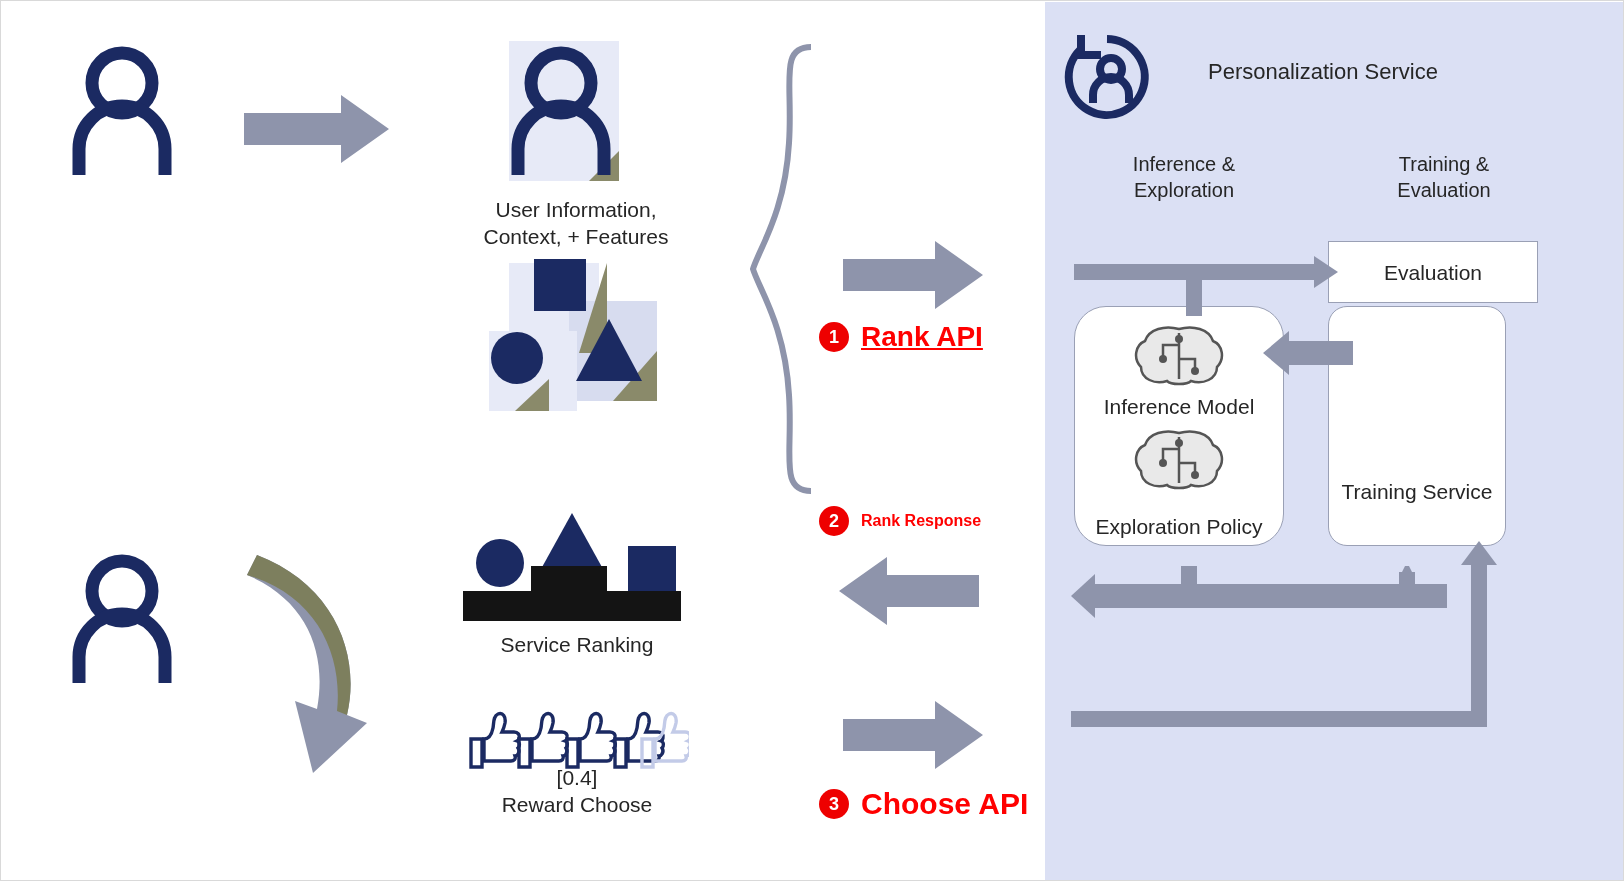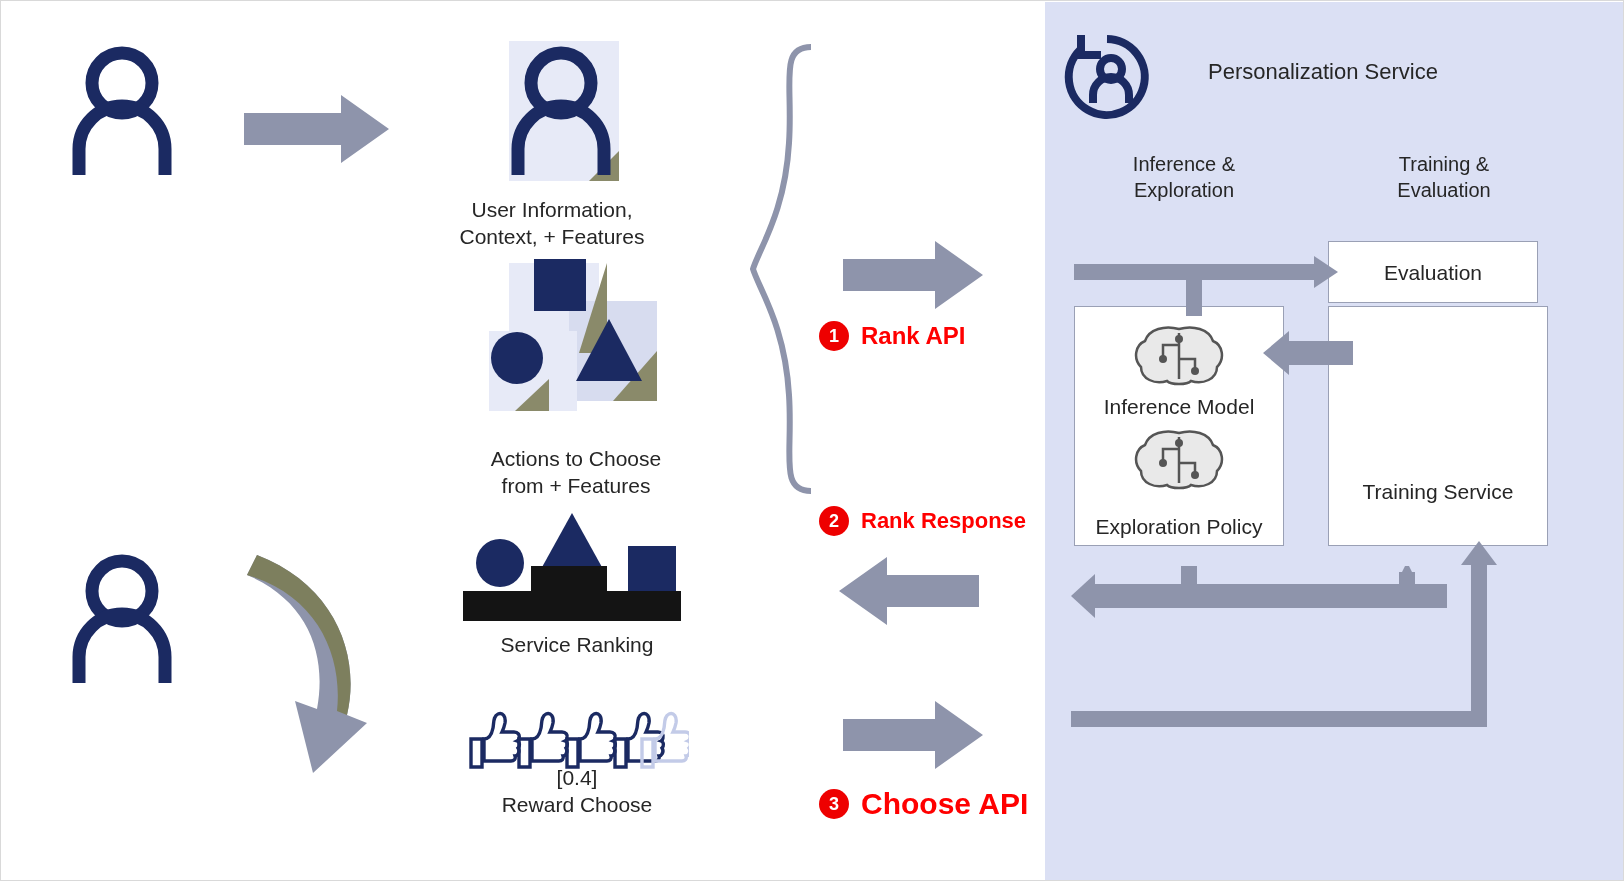--- a/index.html
+++ b/index.html
@@ -114,40 +114,38 @@
   </div>
 
   <div class="abs paper" style="left:508px; top:40px; width:110px; height:140px;"></div>
   <div class="abs olive" style="left:588px; top:150px; width:30px; height:30px; clip-path: polygon(100% 0, 100% 100%, 0 100%);"></div>
   <div class="abs person" style="left:505px; top:44px;">
     <svg width="110" height="130" viewBox="0 0 110 130">
       <circle cx="55" cy="38" r="30" fill="none" stroke="#1b2a62" stroke-width="13"></circle>
       <path d="M12 128 V104 a43 43 0 0 1 86 0 V128" fill="none" stroke="#1b2a62" stroke-width="13" stroke-linecap="square"></path>
     </svg>
   </div>
-  <div class="abs label" style="left:406px; top:195px; width:290px;">User Information,
+  <div class="abs label" style="left:430px; top:195px; width:290px;">User Information,
 Context,  + Features</div>
 
   <div class="abs paper" style="left:508px; top:262px; width:90px; height:90px;"></div>
   <div class="abs paper-dark" style="left:568px; top:300px; width:88px; height:100px;"></div>
   <div class="abs paper" style="left:488px; top:330px; width:88px; height:80px;"></div>
   <div class="abs olive" style="left:578px; top:262px; width:28px; height:90px; clip-path: polygon(100% 0, 100% 100%, 0 100%);"></div>
   <div class="abs olive" style="left:612px; top:350px; width:44px; height:50px; clip-path: polygon(100% 0, 100% 100%, 0 100%);"></div>
   <div class="abs olive" style="left:514px; top:378px; width:34px; height:32px; clip-path: polygon(100% 0, 100% 100%, 0 100%);"></div>
 
   <div class="abs sq-navy" style="left:533px; top:258px; width:52px; height:52px;"></div>
   <div class="abs circ-navy" style="left:490px; top:331px; width:52px; height:52px;"></div>
   <div class="abs" style="left:575px; top:318px;">
     <svg width="66" height="62" viewBox="0 0 66 62">
         <polygon points="33,0 66,62 0,62" fill="#1b2a62"></polygon>
       </svg>
   </div>
 
-  <div class="abs label" style="left:430px; top:444px; width:290px;">Actions to Choose
-from + Features</div>
 
   <div class="abs circ-navy" style="left:475px; top:538px; width:48px; height:48px;"></div>
   <div class="abs" style="left:540px; top:512px;">
     <svg width="62" height="56" viewBox="0 0 62 56">
         <polygon points="31,0 62,56 0,56" fill="#1b2a62"></polygon>
       </svg>
   </div>
   <div class="abs sq-navy" style="left:627px; top:545px; width:48px; height:48px;"></div>
   <div class="abs" style="left:462px; top:565px;">
     <svg width="218" height="55" viewBox="0 0 218 55">
@@ -206,31 +204,31 @@
     </svg>
   </div>
 
   <div class="abs arrow-gray" style="left:842px; top:240px;">
     <svg width="140" height="68" viewBox="0 0 140 68">
       <path d="M0 18 H92 V0 L140 34 L92 68 V50 H0 Z" fill="#8e94ab"></path>
     </svg>
   </div>
   <div class="abs" style="left:818px; top:320px; display:flex; align-items:center; gap:12px;">
     <div class="step-badge">1</div>
-    <div class="step-label" style="font-size:24px;">Rank API</div>
+    <div class="step-label" style="font-size:28px;text-decoration:underline;">Rank API</div>
   </div>
 
   <div class="abs arrow-gray" style="left:838px; top:556px;">
     <svg width="140" height="68" viewBox="0 0 140 68">
       <path d="M140 18 H48 V0 L0 34 L48 68 V50 H140 Z" fill="#8e94ab"></path>
     </svg>
   </div>
   <div class="abs" style="left:818px; top:505px; display:flex; align-items:center; gap:12px;">
     <div class="step-badge">2</div>
-    <div class="step-label" style="font-size:22px;">Rank Response</div>
+    <div class="step-label" style="font-size:16px;">Rank Response</div>
   </div>
 
   <div class="abs arrow-gray" style="left:842px; top:700px;">
     <svg width="140" height="68" viewBox="0 0 140 68">
       <path d="M0 18 H92 V0 L140 34 L92 68 V50 H0 Z" fill="#8e94ab"></path>
     </svg>
   </div>
   <div class="abs" style="left:818px; top:786px; display:flex; align-items:center; gap:12px;">
     <div class="step-badge">3</div>
     <div class="step-label" style="font-size:30px;">Choose API</div>
@@ -250,25 +248,25 @@
 
   <div class="abs panel-sub" style="left:1088px; top:150px; width:190px;">Inference &amp;
 Exploration</div>
   <div class="abs panel-sub" style="left:1348px; top:150px; width:190px;">Training &amp;
 Evaluation</div>
 
   <div class="abs box" style="left:1327px; top:240px; width:210px; height:62px;">
     <div class="box-text" style="line-height:62px;">Evaluation</div>
   </div>
 
-  <div class="abs box" style="left:1327px; top:305px; width:220px; height:240px;">
+  <div class="abs box" style="left:1327px; top:305px; width:178px; height:240px;border-radius:19px;">
     <div class="box-text" style="margin-top:173px;">Training Service</div>
   </div>
 
-  <div class="abs box" style="left:1073px; top:305px; width:210px; height:240px;">
+  <div class="abs box" style="left:1073px; top:305px; width:210px; height:240px;border-radius:32px;">
     <div class="brain" style="margin:18px auto 0; width:96px;">
       <svg width="96" height="62" viewBox="0 0 96 62">
         <path d="M48 4 C34 0 18 4 14 16 C4 20 2 34 10 42 C10 54 24 60 36 56 C40 60 56 60 60 56 C72 60 86 54 86 42 C94 34 92 20 82 16 C78 4 62 0 48 4 Z" fill="#e9e9e9" stroke="#555" stroke-width="2.5"></path>
         <g stroke="#555" stroke-width="2.5" fill="none">
           <path d="M48 8 V54"></path>
             <path d="M48 20 H32 V34"></path>
             <path d="M48 34 H64 V46"></path>
         </g>
         <g fill="#555">
           <circle cx="32" cy="34" r="4"></circle>

